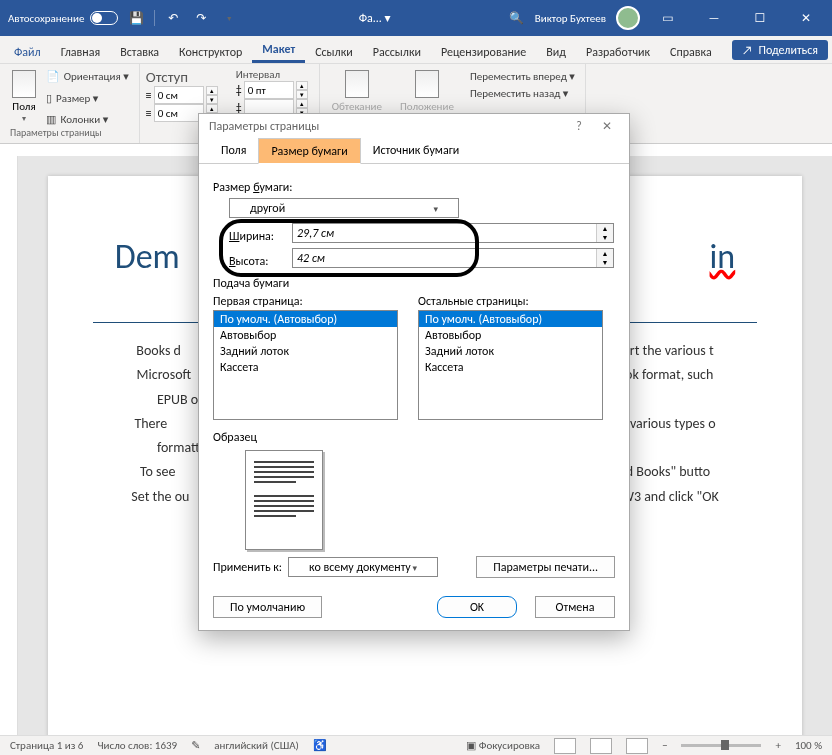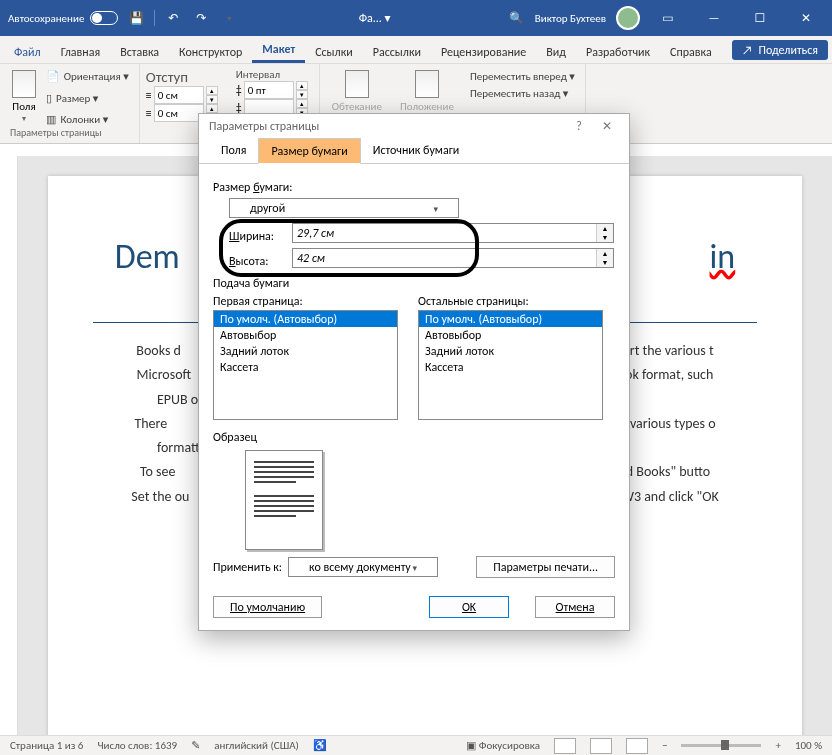--- a/index.html
+++ b/index.html
@@ -78,21 +78,21 @@
 .listbox .item { padding: 1px 6px; cursor: pointer; }
 .listbox .item.sel { background: #0078d7; color: #fff; }
 .lists-row { display: flex; gap: 20px; margin-top: 4px;}
 .list-col { display: flex; flex-direction: column; }
 .list-col .lbl { margin-bottom: 2px; }
 
 .preview-box { width: 78px; height: 100px; border: 1px solid #888; margin: 6px 0 6px 32px; background: #fff; padding: 10px 8px; display: flex; flex-direction: column; gap: 3px; box-shadow: 2px 2px 0 #bbb; }
 .preview-box .line { height: 2px; background: #444; }
 .preview-box .line.short { width: 70%; }
 
-.dialog-footer { display: flex; align-items: flex-end; gap: 26px; padding: 8px 14px 12px; text-decoration: underline; }
+.dialog-footer { display: flex; align-items: flex-end; gap: 18px; padding: 8px 14px 12px; }
 .dbtn { border: 1px solid #999; background: #fdfdfd; padding: 3px 16px; font-size: 12px; cursor: pointer; }
 .dbtn.primary { border-color: #0078d7; }
 </style>
 </head>
 <body>
 
 <div class="titlebar">
   <div class="left">
     <div class="autosave">
       <span>Автосохранение</span>
@@ -309,21 +309,21 @@
           <span>ко всему документу</span>
           <span class="cb-arrow">▾</span>
         </div>
       </div>
       <button class="dbtn" style="margin-left:auto;">Параметры печати...</button>
     </div>
   </div>
   <div class="dialog-footer">
     <button class="dbtn">По умолчанию</button>
     <div style="flex:1"></div>
-    <button class="dbtn primary" style="width:80px;">OK</button>
+    <button class="dbtn primary" style="width:80px;border-radius:9px;">OK</button>
     <button class="dbtn" style="width:80px;">Отмена</button>
   </div>
 </div>
 
 <div class="statusbar">
   <span>Страница 1 из 6</span>
   <span>Число слов: 1639</span>
   <span>✎</span>
   <span>английский (США)</span>
   <span>♿</span>

